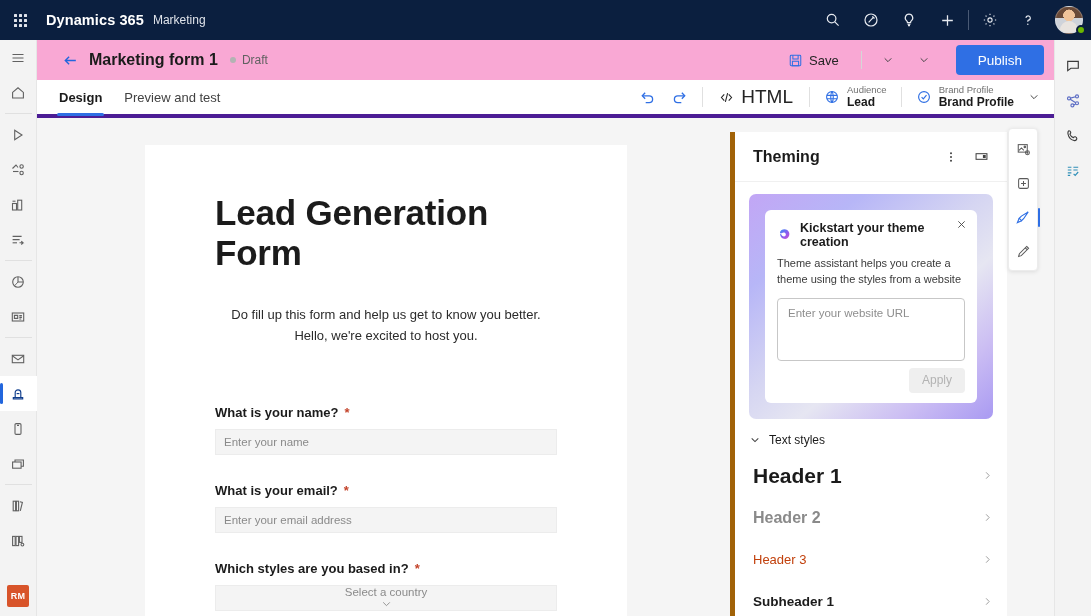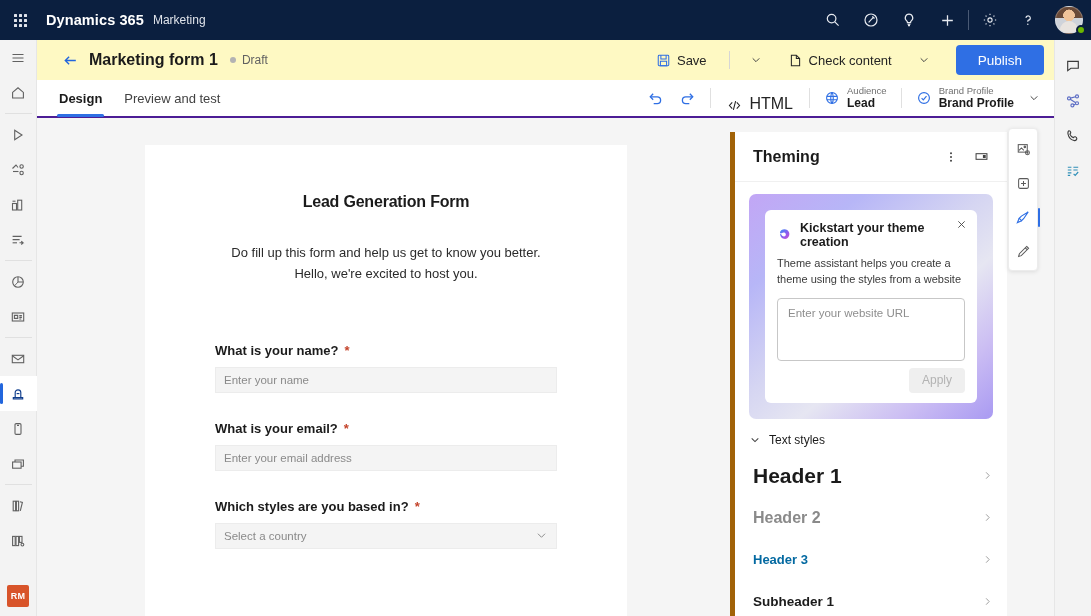--- a/index.html
+++ b/index.html
@@ -68,21 +68,21 @@
   .lr-spacer { flex: 1 1 auto; }
   .rm-badge {
     width: 22px; height: 22px; background: #d8542a; color: #fff; font-size: 9px;
     font-weight: bold; display:flex; align-items:center; justify-content:center;
     border-radius: 2px; margin-bottom: 9px; cursor: pointer; letter-spacing:.2px;
   }
 
   
   .cmdbar {
     position: absolute; top: 40px; left: 37px; width: 1017px; height: 40px;
-    background: #fef9c3; display: flex; align-items: center; padding: 0 10px 0 20px;
+    background: #f9a8d4; display: flex; align-items: center; padding: 0 10px 0 20px;
   }
   .backbtn { width: 26px; height: 26px; display:flex; align-items:center; justify-content:center; color:#2266dd; cursor:pointer;}
   .doctitle { font-size: 16px; font-weight: bold; color: #1b1b1b; margin-left: 6px; }
   .statuswrap { display:flex; align-items:center; margin-left: 12px; gap: 6px; }
   .statusdot { width: 6px; height: 6px; border-radius: 50%; background: #b3b3b3; display:block;}
   .statustext { font-size: 12px; color: #616161; }
   .cmd-right { margin-left: auto; display: flex; align-items: center; gap: 12px; }
   .cmdbtn {
     display: flex; align-items: center; gap: 6px; height: 30px; padding: 0 8px;
     font-size: 13px; color: #242424; cursor: pointer; border-radius: 3px; background:none; border:none;
@@ -92,61 +92,61 @@
   .chevbtn { width: 24px; height: 30px; display:flex; align-items:center; justify-content:center; cursor:pointer; color:#424242;}
   .publish {
     background: #2f6fe4; color: #fff; border: none; border-radius: 4px;
     height: 30px; padding: 0 22px; font-size: 13.5px; cursor: pointer; margin-left: 8px;
     font-family: inherit;
   }
 
   
   .tabbar {
     position: absolute; top: 80px; left: 37px; width: 1017px; height: 38px;
-    background: #ffffff; border-bottom: 2px solid #4c1d95;
+    background: #ffffff; border-bottom: 4px solid #4c1d95;
     display:flex; align-items: center; padding-left: 20px;
   }
   .tab {
     font-size: 13px; color: #424242; height: 37px; display:flex; align-items:center;
     margin-right: 18px; cursor: pointer; position: relative; padding: 0 2px;
   }
   .tab.active { color: #1b1b1b; font-weight: bold; }
   .tab.active::after {
     content:""; position:absolute; left:0; right:0; bottom:0; height:2.5px; background:#2f6fe4; border-radius:2px;
   }
   .tabbar-right { margin-left: auto; display:flex; align-items:center; gap: 2px; padding-right: 8px; }
   .tbicon { width: 30px; height: 30px; display:flex; align-items:center; justify-content:center; color:#2f6fe4; cursor:pointer; border-radius:3px;}
   .tb-sep { width:1px; height:20px; background:#e0e0e0; margin: 0 6px; }
   .tbtext { display:flex; align-items:center; gap:7px; padding: 0 6px; height:32px; cursor:pointer; border-radius:3px;}
   .tbtext .lines { display:flex; flex-direction: column; line-height: 1.15; }
   .tbtext .l1 { font-size: 9.5px; color: #707070; }
   .tbtext .l2 { font-size: 12px; color: #1b1b1b; font-weight: bold; }
-  .htmlbtn { display:flex; align-items:flex-end; gap:7px; padding:0 8px; height:30px; cursor:pointer; border-radius:3px; color:#242424; font-size:16px;}
+  .htmlbtn { display:flex; align-items:center; gap:7px; padding:0 8px; height:30px; cursor:pointer; border-radius:3px; color:#242424; font-size:19px;}
 
   
   .canvas {
     position: absolute; top: 118px; left: 37px; width: 693px; height: 498px;
     background: #f5f5f5; overflow: hidden;
   }
   .formcard {
     position: absolute; left: 108px; top: 27px; width: 482px; height: 520px;
     background: #ffffff;
   }
   .form-inner { padding: 48px 70px 0 70px; }
-  .form-h1 { font-size: 16px; font-weight: bold; color: #1b1b1b; text-align: center; letter-spacing: -.2px;}
+  .form-h1 { font-size: 35px; font-weight: bold; color: #1b1b1b; letter-spacing: -.2px;}
   .form-intro { margin-top: 32px; text-align: center; font-size: 13px; color: #2b2b2b; line-height: 1.6; }
   .field { margin-top: 0; }
   .field-label { font-size: 13px; font-weight: bold; color: #1b1b1b; display:flex; align-items:center; gap:6px;}
   .req { color: #c4442b; font-size: 13px; line-height: 1; }
   .field-input {
     margin-top: 9px; height: 26px; background: #f4f4f4; border: 1px solid #ececec;
     display: flex; align-items: center; padding: 0 8px;
     font-size: 11.5px; color: #8a8a8a;
   }
-  .field-input.select { justify-content: space-between; }
+  .field-input.select { justify-content: space-between; flex-direction: column; }
   .gap-a { height: 58px; }
   .gap-b { height: 28px; }
 
   
   .rightpanel {
     position: absolute; top: 132px; left: 730px; width: 277px; height: 498px;
     background: #ffffff; border-left: 5px solid #a16207;
   }
   .rp-header {
     height: 50px; display:flex; align-items:center; padding: 0 14px 0 18px;
@@ -184,21 +184,21 @@
     display:flex; align-items:center; gap: 8px; padding: 14px 14px 8px 14px; cursor:pointer;
   }
   .section-head .cap { font-size: 12px; color: #1b1b1b; }
   .style-row {
     display:flex; align-items:center; justify-content:space-between;
     padding: 0 14px 0 18px; height: 42px; cursor:pointer;
   }
   .style-row .chev { color:#8a8a8a; }
   .st-h1 { font-size: 21px; font-weight: bold; color: #1b1b1b; }
   .st-h2 { font-size: 16px; font-weight: bold; color: #8a8a8a; }
-  .st-h3 { font-size: 13px; font-weight: bold; color: #0369a1; }
+  .st-h3 { font-size: 13px; font-weight: normal; color: #c2410c; }
   .st-s1 { font-size: 13.5px; font-weight: bold; color: #1b1b1b; }
   .st-s2 { font-size: 12.5px; font-weight: bold; color: #2f6fe4; }
 
   
   .toolstrip {
     position: absolute; left: 1008px; top: 128px; width: 30px; height: 143px;
     background: #ffffff; border: 1px solid #ececec; border-radius: 4px;
     box-shadow: 0 1px 4px rgba(0,0,0,.10);
     display:flex; flex-direction: column; align-items:center; padding-top: 3px;
     z-index: 5;
@@ -408,27 +408,20 @@
             <rect x="4.7" y="8.8" width="6.6" height="4.8"></rect>
         </svg>
         <span>Save</span>
       </button>
       <div class="cmd-split"></div>
       <div class="chevbtn">
         <svg width="12" height="12" viewBox="0 0 16 16" stroke="currentColor" stroke-width="1.3" fill="none">
             <path d="M3.6 5.8 8 10.2l4.4-4.4"></path>
           </svg>
       </div>
-      <button class="cmdbtn">
-        <svg width="15" height="15" viewBox="0 0 16 16" stroke="currentColor" stroke-width="1.1" fill="none">
-          <path d="M3.6 2.4h5.3l3.5 3.5v7.7H3.6z"></path>
-            <path d="M8.9 2.4v3.5h3.5"></path>
-        </svg>
-        <span>Check content</span>
-      </button>
       <div class="chevbtn">
         <svg width="12" height="12" viewBox="0 0 16 16" stroke="currentColor" stroke-width="1.3" fill="none">
             <path d="M3.6 5.8 8 10.2l4.4-4.4"></path>
           </svg>
       </div>
       <button class="publish">Publish</button>
     </div>
   </div>
 
   <div class="tabbar">

